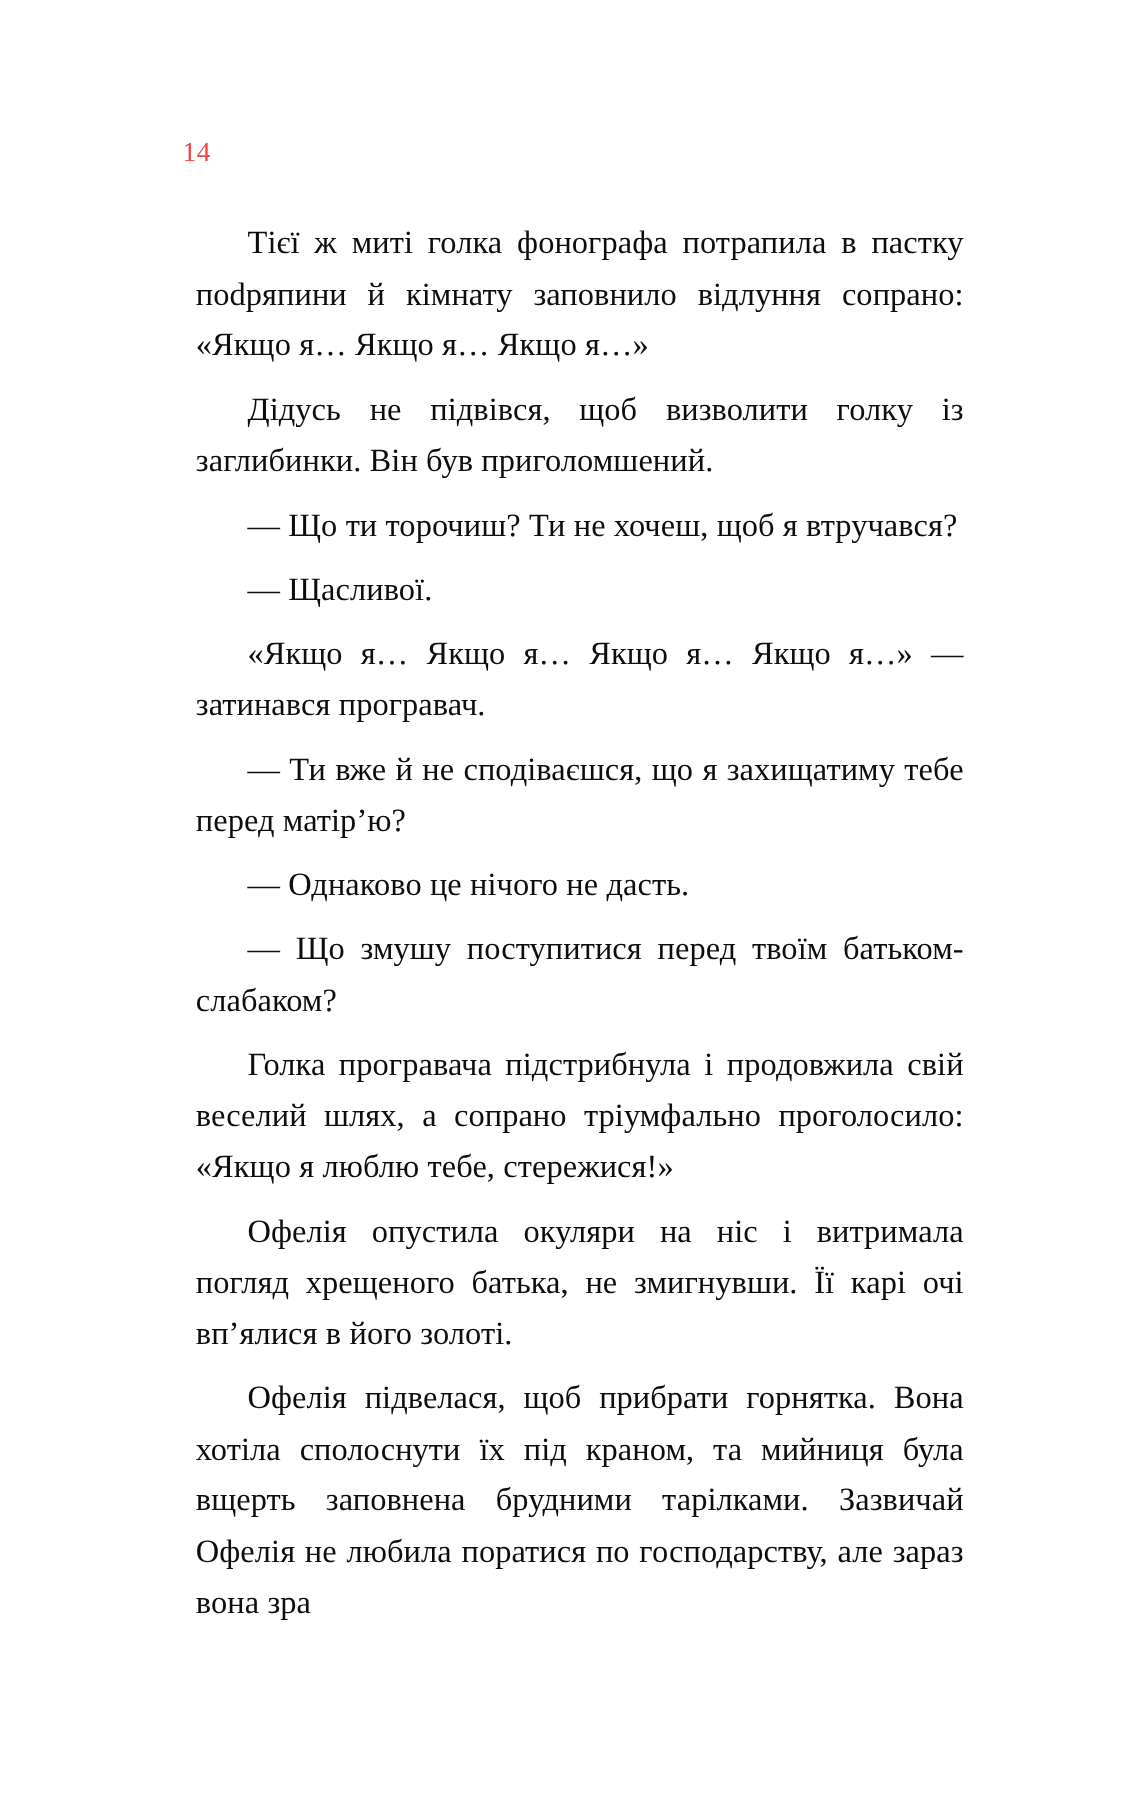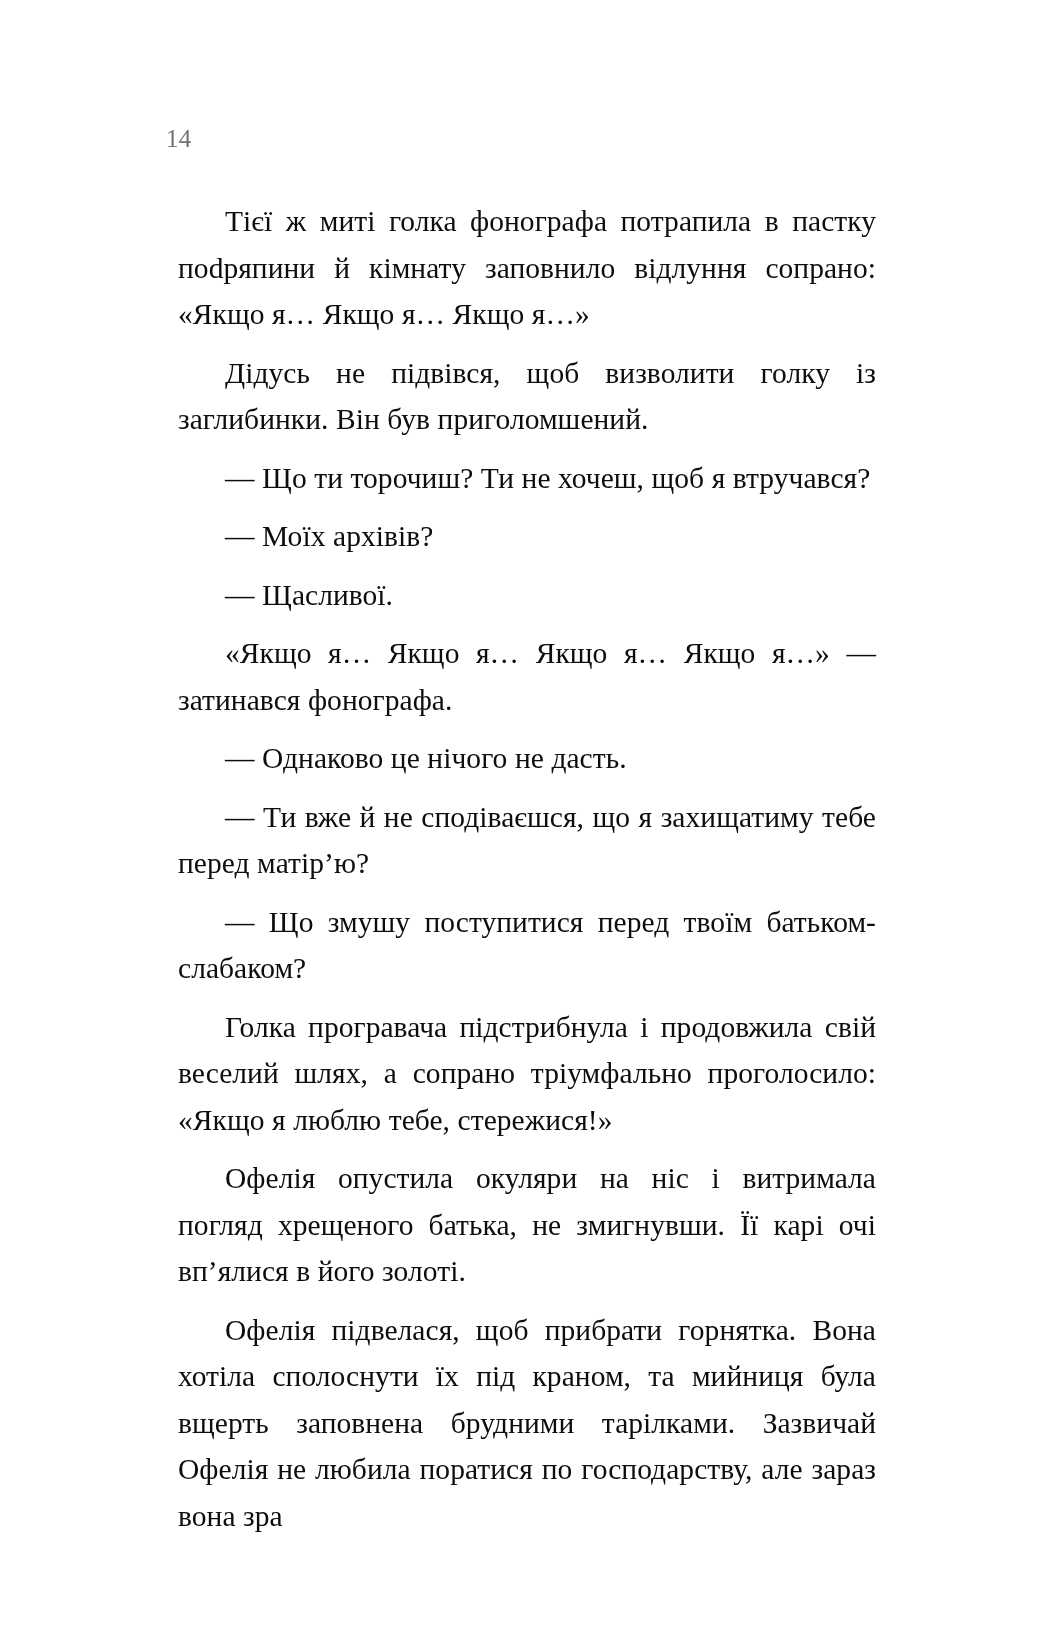--- a/index.html
+++ b/index.html
@@ -16,21 +16,21 @@
     font-family: "Liberation Serif", "DejaVu Serif", serif;
     color: #0d0d0d;
   }
   .folio {
     position: absolute;
     left: 166px;
     top: 126px;
     font-size: 25px;
     line-height: 1;
     letter-spacing: 0.3px;
-    color: #737373;
+    color: #ef4444;
   }
   .textblock {
     position: absolute;
     left: 166px;
     top: 186px;
     width: 722px;
   }
   .para {
     margin: 12px;
     font-size: 29.5px;
@@ -47,24 +47,23 @@
 <body>
 
 <div class="page">
 
   <div class="folio">14</div>
 
   <div class="textblock">
     <p class="para">Тієї ж миті голка фонографа потрапила в пастку по­dряпини й кімнату заповнило відлуння сопрано: «Якщо я… Якщо я… Якщо я…»</p>
     <p class="para">Дідусь не підвівся, щоб визволити голку із заглибин­ки. Він був приголомшений.</p>
     <p class="para">— Що ти торочиш? Ти не хочеш, щоб я втручався?</p>
-    <p class="para">— Моїх архівів?</p>
     <p class="para">— Щасливої.</p>
-    <p class="para">«Якщо я… Якщо я… Якщо я… Якщо я…» — затинався фонографа.</p>
+    <p class="para">«Якщо я… Якщо я… Якщо я… Якщо я…» — затинався програвач.</p>
+    <p class="para">— Ти вже й не сподіваєшся, що я захищатиму тебе перед матір’ю?</p>
     <p class="para">— Однаково це нічого не дасть.</p>
-    <p class="para">— Ти вже й не сподіваєшся, що я захищатиму тебе перед матір’ю?</p>
     <p class="para">— Що змушу поступитися перед твоїм батьком-сла­баком?</p>
     <p class="para">Голка програвача підстрибнула і продовжила свій веселий шлях, а сопрано тріумфально проголосило: «Якщо я люблю тебе, стережися!»</p>
     <p class="para">Офелія опустила окуляри на ніс і витримала погляд хрещеного батька, не змигнувши. Її карі очі вп’ялися в його золоті.</p>
     <p class="para">Офелія підвелася, щоб прибрати горнятка. Вона хо­тіла сполоснути їх під краном, та мийниця була вщерть заповнена брудними тарілками. Зазвичай Офелія не любила поратися по господарству, але зараз вона зра­</p>
   </div>
 
 </div>
 
 </body></html>

